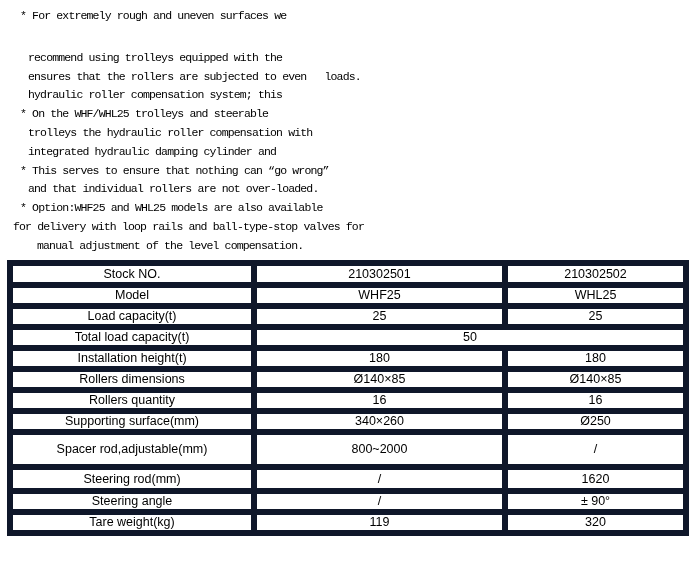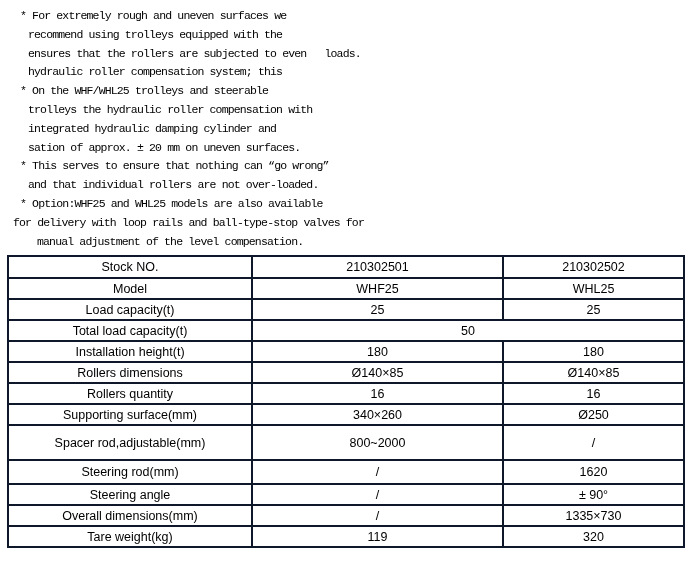--- a/index.html
+++ b/index.html
@@ -25,34 +25,34 @@
     color: #000000;
   }
   .note-line {
     line-height: 18.8px;
     white-space: pre;
   }
   .indent-0 { padding-left: 20px; }
   .indent-1 { padding-left: 13px; }
   .indent-2 { padding-left: 28px; }
   .indent-3 { padding-left: 37px; }
-  .gap-before { margin-top: 0; }
+  .gap-before { margin-top: 23px; }
 
   
   table.spec-table {
     border-collapse: collapse;
     table-layout: fixed;
     width: 676px;
     margin: 4px 0 0 7px;
     font-family: "Liberation Sans", sans-serif;
     font-size: 12.5px;
     color: #000000;
   }
   .spec-table td {
-    border: 2px solid #0f172a;
+    border: 6px solid #0f172a;
     text-align: center;
     vertical-align: middle;
     padding: 0;
     overflow: hidden;
     white-space: nowrap;
   }
   .spec-table tr { height: 21px; }
   .spec-table tr:nth-child(1)  { height: 22px; }
   .spec-table tr:nth-child(9)  { height: 35px; }
   .spec-table tr:nth-child(10) { height: 24px; }
@@ -62,21 +62,20 @@
 
 <div class="page">
   <div class="notes" id="notes">
       <div class="note-line indent-0">* For extremely rough and uneven surfaces we</div>
       <div class="note-line indent-2 gap-before">recommend using trolleys equipped with the</div>
       <div class="note-line indent-2">ensures that the rollers are subjected to even   loads.</div>
       <div class="note-line indent-2">hydraulic roller compensation system; this</div>
       <div class="note-line indent-0">* On the WHF/WHL25 trolleys and steerable</div>
       <div class="note-line indent-2">trolleys the hydraulic roller compensation with</div>
       <div class="note-line indent-2">integrated hydraulic damping cylinder and</div>
-      <div class="note-line indent-2">sation of approx. ± 20 mm on uneven surfaces.</div>
       <div class="note-line indent-0">* This serves to ensure that nothing can “go wrong”</div>
       <div class="note-line indent-2">and that individual rollers are not over-loaded.</div>
       <div class="note-line indent-0">* Option:WHF25 and WHL25 models are also available</div>
       <div class="note-line indent-1">for delivery with loop rails and ball-type-stop valves for</div>
       <div class="note-line indent-3">manual adjustment of the level compensation.</div>
     </div>
   <table class="spec-table">
     <colgroup id="spec-cols">
         <col style="width: 244px;">
         <col style="width: 251px;">
@@ -131,24 +130,19 @@
           <td>Steering rod(mm)</td>
           <td>/</td>
           <td>1620</td>
         </tr>
         <tr>
           <td>Steering angle</td>
           <td>/</td>
           <td>± 90°</td>
         </tr>
         <tr>
-          <td>Overall dimensions(mm)</td>
-          <td>/</td>
-          <td>1335×730</td>
-        </tr>
-        <tr>
           <td>Tare weight(kg)</td>
           <td>119</td>
           <td>320</td>
         </tr>
       </tbody>
   </table>
 </div>
 
 </body></html>

